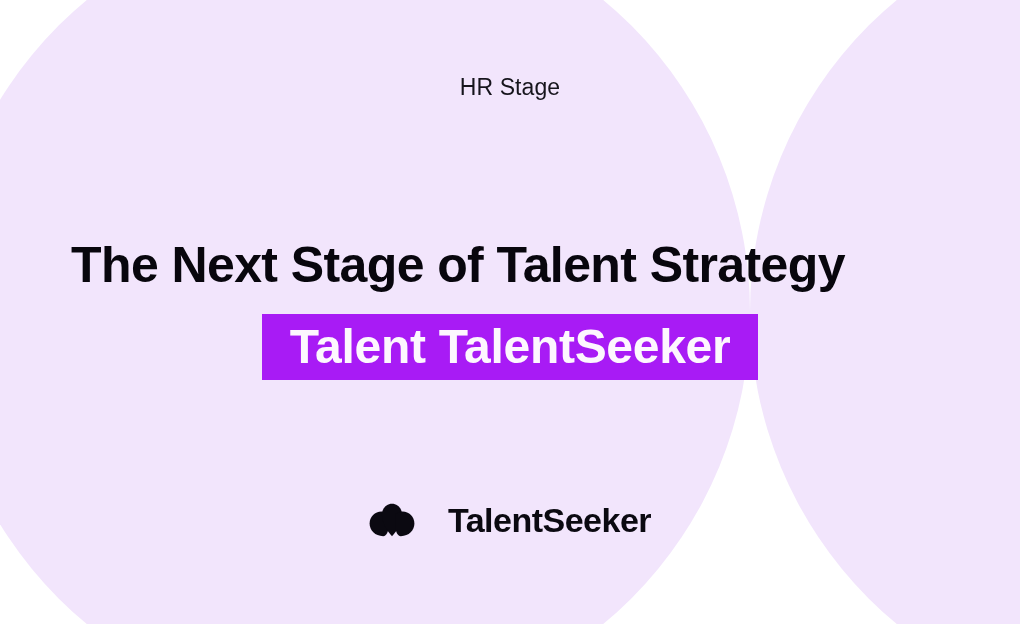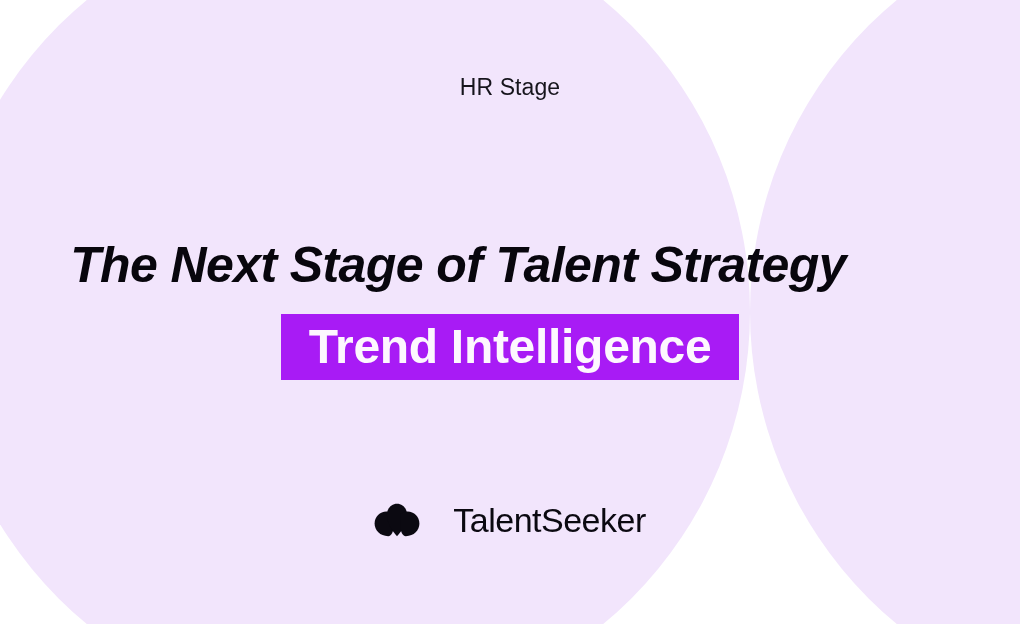--- a/index.html
+++ b/index.html
@@ -50,21 +50,20 @@
     color: #16141c;
     line-height: 1.2;
   }
 
   .headline-block {
     position: absolute;
     top: 238px;
     left: 0;
     width: 916px;
     text-align: center;
-    font-style: italic;
   }
 
   .headline {
     display: block;
     font-size: 50px;
     font-weight: 700;
     letter-spacing: -0.6px;
     color: #08060d;
     line-height: 1.08;
     white-space: nowrap;
@@ -107,21 +106,21 @@
 
   .logo-mark {
     display: block;
     width: 46px;
     height: 34px;
     flex: 0 0 auto;
   }
 
   .logo-word {
     font-size: 34px;
-    font-weight: 400;
+    font-weight: 700;
     letter-spacing: -0.5px;
     color: #0b0911;
     line-height: 1;
     white-space: nowrap;
     margin-left: 20px;
   }
 </style>
 </head>
 <body>
 
@@ -135,21 +134,21 @@
 
   <div class="content">
 
     <div class="eyebrow">HR Stage</div>
 
     <div class="headline-block">
       <span class="headline">The Next Stage of Talent Strategy</span>
     </div>
 
     <div class="subline-wrap">
-      <span class="subline-hl">Trend Intelligence</span>
+      <span class="subline-hl">Talent TalentSeeker</span>
     </div>
 
     <div class="logo-lockup">
       <svg class="logo-mark" viewBox="0 0 46 34" xmlns="http://www.w3.org/2000/svg" aria-hidden="true">
 
         <path d="M14.2 33.2 C6.0 33.2 0.6 27.4 0.6 20.6 C0.6 13.9 6.0 8.6 12.4 8.6
                  C15.4 8.6 17.9 9.7 19.7 11.5 L19.7 22.0
                  C19.7 28.3 17.6 33.2 14.2 33.2 Z" fill="#0b0911"></path>
 
         <path d="M23.0 0.8 C28.6 0.8 33.1 5.6 33.1 11.8 C33.1 18.6 28.9 27.4 23.0 33.2

